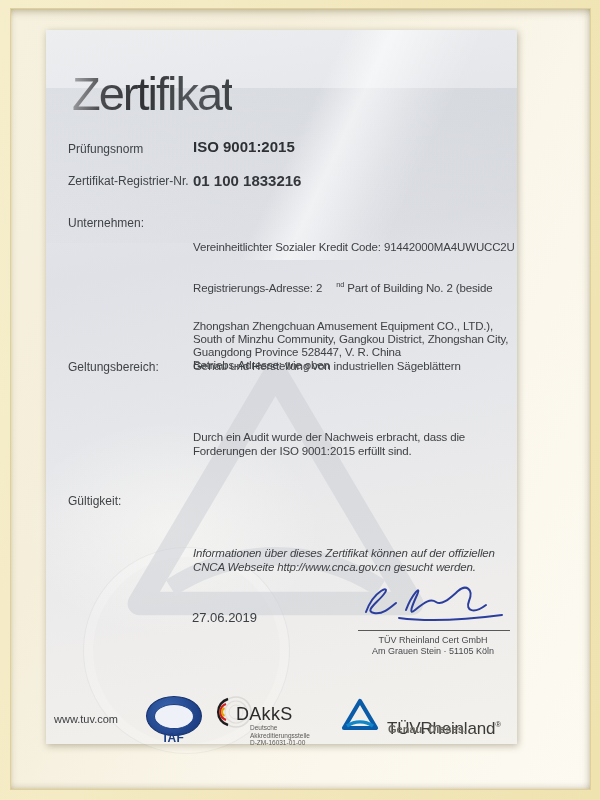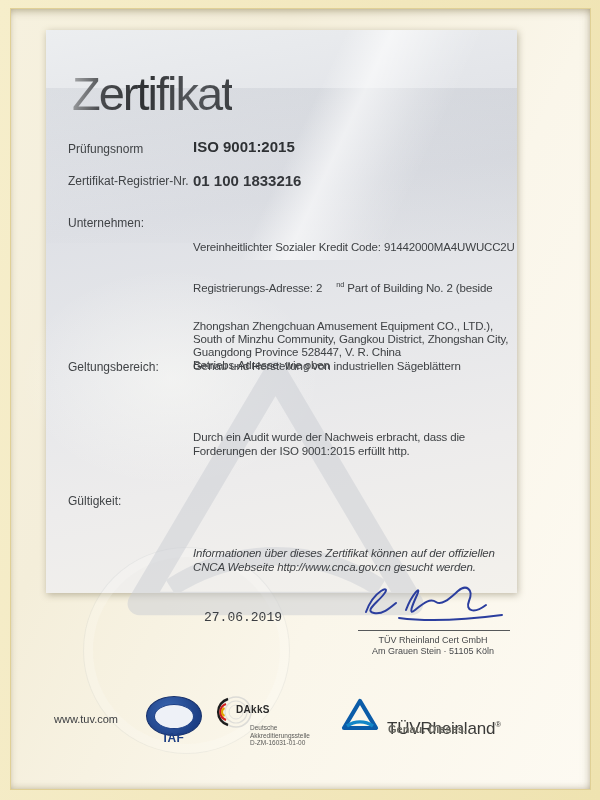--- a/index.html
+++ b/index.html
@@ -10,21 +10,21 @@
 
   
   .mat { position:absolute; left:10px; top:8px; right:9px; bottom:10px;
     border:1px solid #e0d096;
     background: linear-gradient(115deg,#f6f1df 0%,#f4eeda 30%,#faf6ea 62%,#fdfaf2 100%);
     box-shadow: inset 0 5px 10px -4px rgba(110,95,55,.5),
                 inset -5px 0 12px -7px rgba(110,95,55,.35),
                 inset 0 -4px 9px -5px rgba(110,95,55,.4); }
 
   
-  .paper { position:absolute; left:46px; top:30px; width:471px; height:563px;
+  .paper { position:absolute; left:46px; top:30px; width:471px; height:714px;
     background: linear-gradient(170deg,#eceef0 0%,#e4e6ea 18%,#dfe1e6 32%,#e6e7ea 55%,#edecec 75%,#f3f1ec 100%);
     box-shadow: 1px 2px 7px rgba(100,90,60,.4); }
   .paper .gleam { position:absolute; left:0; top:0; width:100%; height:230px; pointer-events:none;
     background: linear-gradient(115deg, transparent 52%, rgba(255,255,255,.6) 60%, rgba(255,255,255,.18) 70%, transparent 76%); }
   .paper .shade { position:absolute; left:0; top:58px; width:100%; height:155px; pointer-events:none;
     background: linear-gradient(185deg, rgba(158,164,176,.20), rgba(158,164,176,.02)); }
   .paper .sheen { position:absolute; left:-90px; bottom:60px; width:430px; height:310px; border-radius:50%; pointer-events:none;
     background: radial-gradient(closest-side, rgba(251,251,247,.55), rgba(251,251,247,0) 70%); }
   .seal-ghost { position:absolute; left:38px; top:518px; width:205px; height:205px; border-radius:50%;
     border:9px solid rgba(255,255,255,.28); box-shadow:0 0 0 1px rgba(180,186,192,.25); opacity:.65; }
@@ -46,40 +46,40 @@
 
   .company-val { top:185px; line-height:12.8px; font-size:11.5px; letter-spacing:-0.15px; white-space:pre; }
   .company-val .cname { font-weight:bold; font-size:12px; }
   .company-val sup { font-size:7.5px; vertical-align:super;margin-left:14px; }
 
   .scope-val { top:330px; letter-spacing:-0.1px; }
   .audit { top:400px; }
   .validity-lines { top:464px; }
   .info { top:516px;font-style:italic; }
 
-  .date { position:absolute; left:158px; top:580px; font-size:13px; color:#3b3e42;font-family:Liberation Mono, monospace; }
+  .date { position:absolute; left:146px; top:580px; font-size:13px; color:#3b3e42; }
 
   .sig-svg { position:absolute; left:298px; top:548px; width:175px; height:52px; }
   .sig-line { position:absolute; left:312px; top:600px; width:152px; height:1px; background:#56585a; }
   .signer { position:absolute; left:298px; top:605px; width:178px; text-align:center;
     font-size:9px; line-height:11px; color:#47494c; white-space:pre; }
 
   
   .website { position:absolute; left:8px; top:683px; font-size:11px; color:#3b3d40; }
 
   .iaf { position:absolute; left:100px; top:666px; width:56px; height:40px; border-radius:50%;
     background: radial-gradient(circle at 40% 35%, #3a66b0, #1d3f85 75%);
     border:1px solid #16306b; display:flex; align-items:center; justify-content:center; }
   .iaf-inner { width:40px; height:25px; border-radius:50%; background:#eef1f7; border:1.5px solid #1d3f85;
     display:flex; align-items:center; justify-content:center; }
   .iaf-inner span { font-size:12px; font-weight:bold; color:#1d3f85; letter-spacing:.5px;margin-top:43px; }
 
   .dakks { position:absolute; left:164px; top:666px; width:120px; height:60px; }
   .dakks-swirl { position:absolute; left:2px; top:-2px; }
-  .dakks-name { position:absolute; left:26px; top:8px; font-size:10px; font-weight:bold; color:#2b2b2b; letter-spacing:.3px; }
+  .dakks-name { position:absolute; left:26px; top:8px; font-size:18px; font-weight:normal; color:#2b2b2b; letter-spacing:.3px; }
   .dakks-sub { position:absolute; left:40px; top:28px; font-size:6.5px; line-height:7.5px; color:#5a5a58; white-space:pre; }
 
   .tuv-logo { position:absolute; left:294px; top:667px; width:40px; height:36px; }
   .tuv-word { position:absolute; left:341px; top:689px; font-size:17px; font-weight:normal; color:#3a3a38; letter-spacing:-.2px; }
   .tuv-word sup { font-size:8px; vertical-align:super; }
   .tuv-tag { position:absolute; left:342px; top:693px; font-size:11px; font-weight:bold; color:#66665f; }
 </style>
 </head>
 <body>
 
@@ -113,21 +113,21 @@
         <div>Zhongshan Zhengchuan Amusement Equipment CO., LTD.),
 South of Minzhu Community, Gangkou District, Zhongshan City,
 Guangdong Province 528447, V. R. China
 Betriebs-Adresse: wie oben</div>
       </div>
 
       <div class="lbl" style="top:330px">Geltungsbereich:</div>
       <div class="val scope-val">Genau und Herstellung von industriellen Sägeblättern</div>
 
       <div class="val pre audit">Durch ein Audit wurde der Nachweis erbracht, dass die
-Forderungen der ISO 9001:2015 erfüllt http.</div>
+Forderungen der ISO 9001:2015 erfüllt sind.</div>
 
       <div class="lbl" style="top:464px">Gültigkeit:</div>
 
       <div class="val pre info">Informationen über dieses Zertifikat können auf der offiziellen
 CNCA Webseite http://www.cnca.gov.cn gesucht werden.</div>
 
       <div class="date">27.06.2019</div>
 
       <svg class="sig-svg" viewBox="0 0 175 52">
         <g fill="none" stroke="#2b3e9e" stroke-width="2" stroke-linecap="round">

